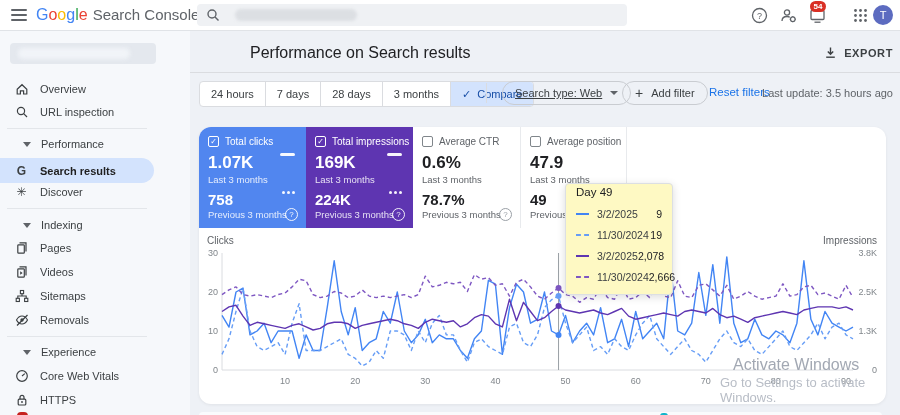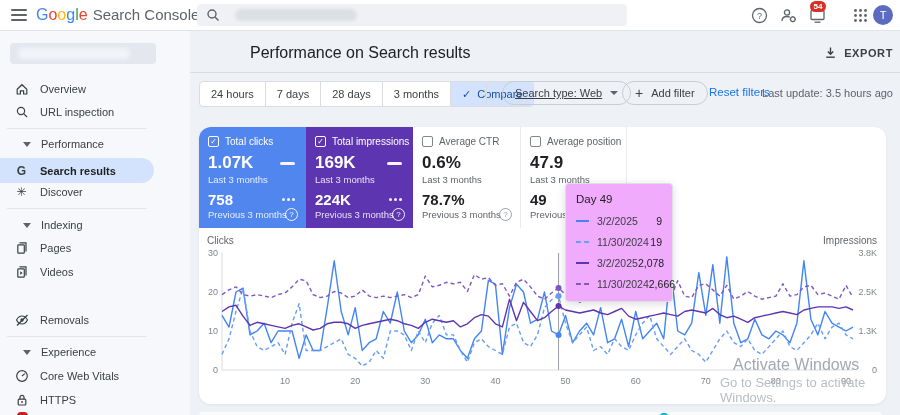--- a/index.html
+++ b/index.html
@@ -83,38 +83,38 @@
   .metric-card.c2 { left:214px; }
   .metric-card.c3 { left:321px; border-left:1px solid #e8eaed; border-right:1px solid #e8eaed; }
   .mc-head { display:flex; align-items:center; gap:6px; }
   .cb { width:11px; height:11px; border:1.5px solid #80868b; border-radius:2px; flex:none;
         display:flex; align-items:center; justify-content:center; font-size:8px; line-height:1; }
   .cb .ck { display:none; }
   .metric-card.checked .cb { border-color:#fff; color:#fff; }
   .metric-card.checked .cb .ck { display:block; }
   .mc-label { font-size:10px; font-weight:500; color:#5f6368; white-space:nowrap; }
   .metric-card.checked .mc-label { color:#fff; }
-  .val-row { display:flex; align-items:center; justify-content:space-between; margin-top:6px; padding-right:2px; }
+  .val-row { display:flex; align-items:flex-start; justify-content:space-between; margin-top:6px; padding-right:2px; }
   .mc-val1 { font-size:17px; font-weight:700; }
   .mc-val2 { font-size:15px; font-weight:700; }
   .mc-period { font-size:9.5px; color:#5f6368; margin-top:1px; }
   .metric-card.checked .mc-period { color:rgba(255,255,255,.85); }
   .dash-ind { display:none; }
   .metric-card.checked .dash-ind { display:flex; align-items:center; gap:2px; }
   .dash-solid { width:15px; height:3px; border-radius:2px; background:rgba(255,255,255,.95); }
   .dot { width:3px; height:3px; border-radius:50%; background:rgba(255,255,255,.95); }
   .help-circle { position:absolute; right:8px; bottom:7px; width:13px; height:13px; border-radius:50%;
                  border:1px solid #9aa0a6; color:#9aa0a6; font-size:8px;
                  display:flex; align-items:center; justify-content:center; cursor:pointer; }
   .metric-card.checked .help-circle { border-color:rgba(255,255,255,.9); color:rgba(255,255,255,.95); }
   #chart-svg { position:absolute; left:0; top:105px; }
   
-  .tooltip { position:absolute; left:375px; top:152px; width:108px; background:#f0abfc;
+  .tooltip { position:absolute; left:375px; top:152px; width:108px; background:#fef9c3;
              border:1px solid #dcdfe3; border-radius:4px; box-shadow:0 2px 8px rgba(0,0,0,.14);
-             z-index:25; padding:9px 10px 7px; }
+             z-index:25; padding:2px 10px 7px; }
   .tt-title { font-size:11.5px; font-weight:500; color:#202124; margin-bottom:5px; }
   .tt-row { display:flex; align-items:center; height:21px; }
   .tt-swatch { width:13px; flex:none; margin-right:8px; }
   .tt-date { font-size:10.5px; color:#3c4043; flex:1; }
   .tt-val { font-size:10.5px; font-weight:500; color:#202124; }
   
   .wm1 { position:absolute; left:543px; top:325px; font-size:16px; color:#a2a8b3; z-index:6; }
   .wm2 { position:absolute; left:530px; top:344px; font-size:13px; color:#b8bdc6; z-index:6; }
   .next-sliver { position:absolute; left:9px; right:18px; top:381px; height:4px;
                  background:#fafbfd; border-radius:8px 8px 0 0; }
@@ -237,20 +237,31 @@
   </div>
   <div class="nav-row" style="top:205px">
     <span class="ic">
         <svg width="14" height="14" viewBox="0 0 14 14">
           <path d="M4.5 1.8 H11 V10.5" fill="none" stroke="#3c4043" stroke-width="1.2"></path>
           <rect x="2.8" y="3.8" width="6.5" height="8.4" rx="0.8" fill="none" stroke="#3c4043" stroke-width="1.2"></rect>
         </svg>
       </span>
     <span class="lbl">Pages</span>
   </div>
+  <div class="nav-row" style="top:253px">
+    <span class="ic">
+        <svg width="14" height="14" viewBox="0 0 14 14">
+          <rect x="5.4" y="1.5" width="3.2" height="3.2" fill="none" stroke="#3c4043" stroke-width="1.1"></rect>
+          <rect x="1.2" y="9.3" width="3.2" height="3.2" fill="none" stroke="#3c4043" stroke-width="1.1"></rect>
+          <rect x="9.6" y="9.3" width="3.2" height="3.2" fill="none" stroke="#3c4043" stroke-width="1.1"></rect>
+          <path d="M7 4.7 V7 M2.8 9.3 V7 H11.2 V9.3" fill="none" stroke="#3c4043" stroke-width="1.1"></path>
+        </svg>
+      </span>
+    <span class="lbl">Sitemaps</span>
+  </div>
   <div class="nav-row" style="top:277px">
     <span class="ic">
         <svg width="14" height="14" viewBox="0 0 14 14">
           <path d="M1.5 7 C3 4.2 5 3 7 3 s4 1.2 5.5 4 C11 9.8 9 11 7 11 S3 9.8 1.5 7 Z" fill="none" stroke="#3c4043" stroke-width="1.1"></path>
           <circle cx="7" cy="7" r="1.7" fill="#3c4043"></circle>
           <line x1="2" y1="12.5" x2="12.5" y2="2" stroke="#3c4043" stroke-width="1.3"></line>
         </svg>
       </span>
     <span class="lbl">Removals</span>
   </div>

